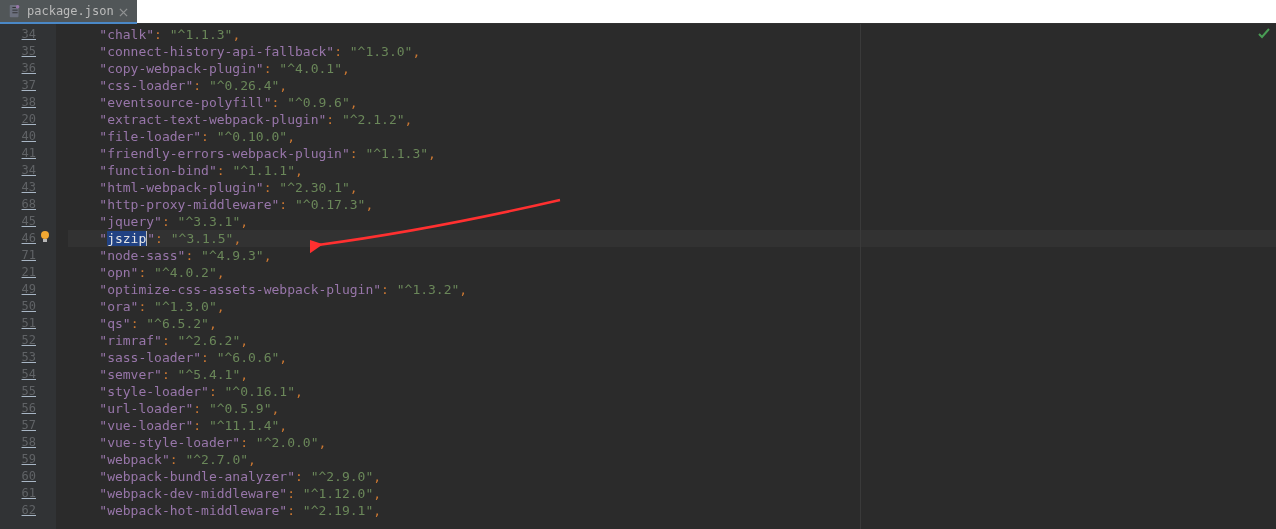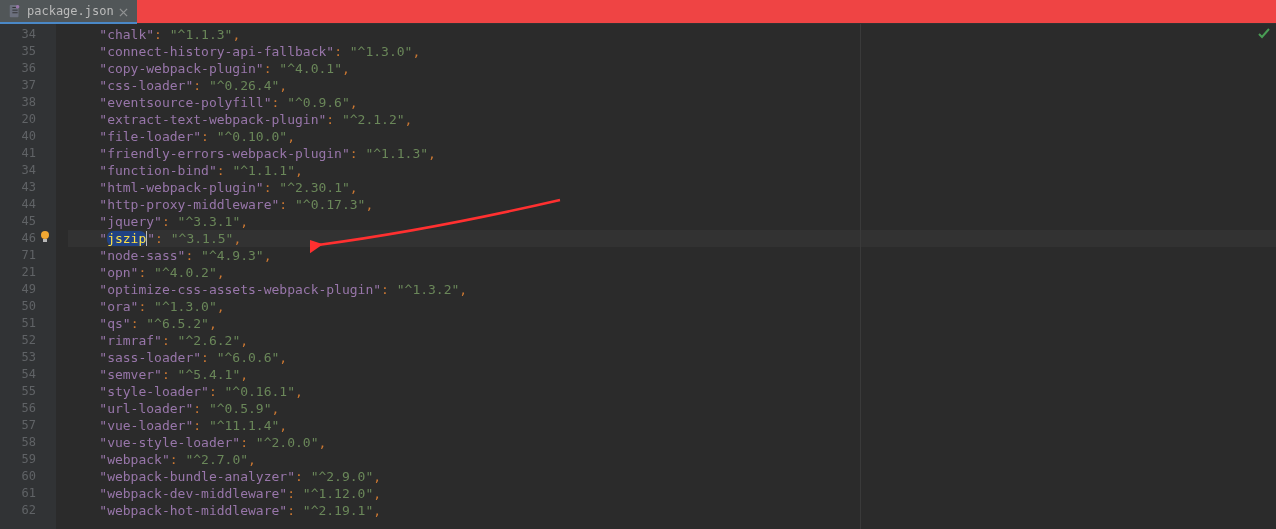--- a/index.html
+++ b/index.html
@@ -7,21 +7,21 @@
   background: #2b2b2b;
   font-family: "Consolas", "Monaco", monospace;
   font-size: 13px;
   color: #a9b7c6;
   overflow: hidden;
   width: 1276px;
   height: 529px;
   position: relative;
 }
 .tab-bar {
-  background: #ef4444;
+  background: #ffffff;
   height: 24px;
   display: flex;
   align-items: center;
   border-bottom: 1px solid #323232;
 }
 .tab {
   display: flex;
   align-items: center;
   padding: 0 8px;
   height: 24px;
@@ -48,20 +48,21 @@
   display: flex;
   height: calc(100% - 24px);
   position: relative;
 }
 .gutter {
   background: #313335;
   width: 56px;
   flex-shrink: 0;
   padding-top: 2px;
   position: relative;
+  text-decoration: underline;
 }
 .line-num {
   text-align: right;
   padding-right: 20px;
   color: #606366;
   font-size: 12px;
   line-height: 17px;
   height: 17px;
   font-family: "Consolas", "Monaco", monospace;
 }
@@ -87,21 +88,21 @@
 .highlighted-line {
   background: #323232;
   position: absolute;
   left: 0;
   right: 0;
   height: 17px;
 }
 .punct { color: #cc7832; }
 .key { color: #9876aa; }
 .str { color: #6a8759; }
-.sel { background: #214283; color: #fde047; border-radius: 6px; }
+.sel { background: #214283; color: #e5e5e5; }
 .cursor {
   display: inline-block;
   width: 1px;
   height: 15px;
   background: #bbbbbb;
   vertical-align: middle;
   position: relative;
   top: -1px;
 }
 .vsep {
@@ -158,21 +159,21 @@
   <div class="line-num">34</div>
       <div class="line-num">35</div>
       <div class="line-num">36</div>
       <div class="line-num">37</div>
       <div class="line-num">38</div>
       <div class="line-num">20</div>
       <div class="line-num">40</div>
       <div class="line-num">41</div>
       <div class="line-num">34</div>
       <div class="line-num">43</div>
-      <div class="line-num">44</div>
+      <div class="line-num">68</div>
       <div class="line-num">45</div>
       <div class="line-num">46</div>
       <div class="line-num">71</div>
       <div class="line-num">21</div>
       <div class="line-num">49</div>
       <div class="line-num">50</div>
       <div class="line-num">51</div>
       <div class="line-num">52</div>
       <div class="line-num">53</div>
       <div class="line-num">54</div>

